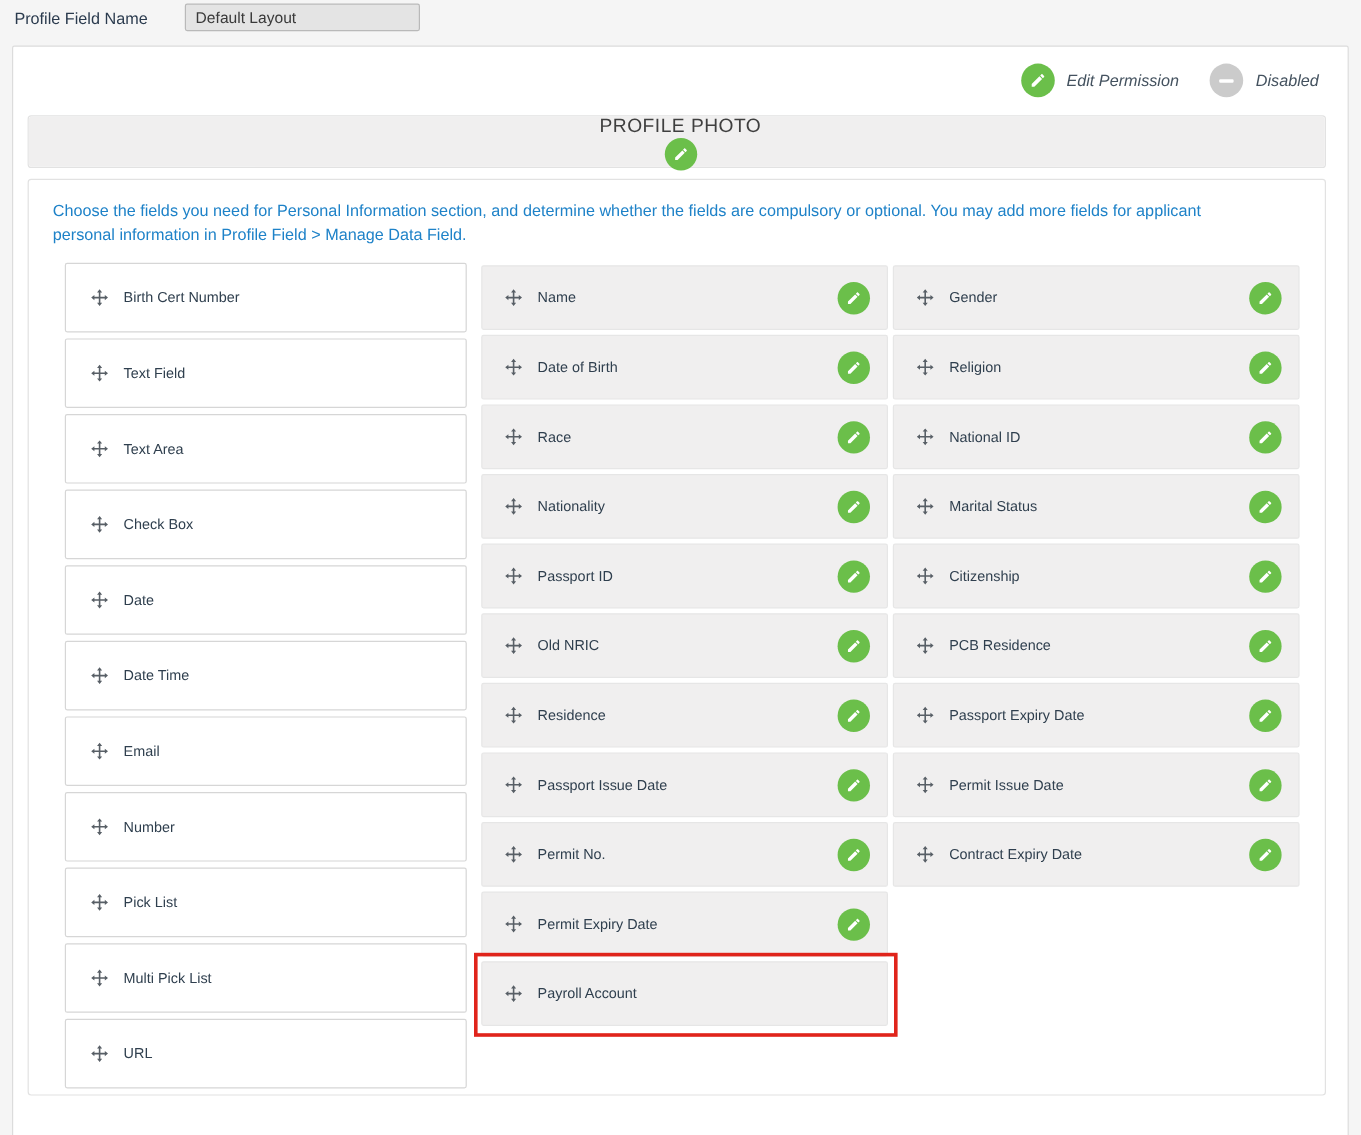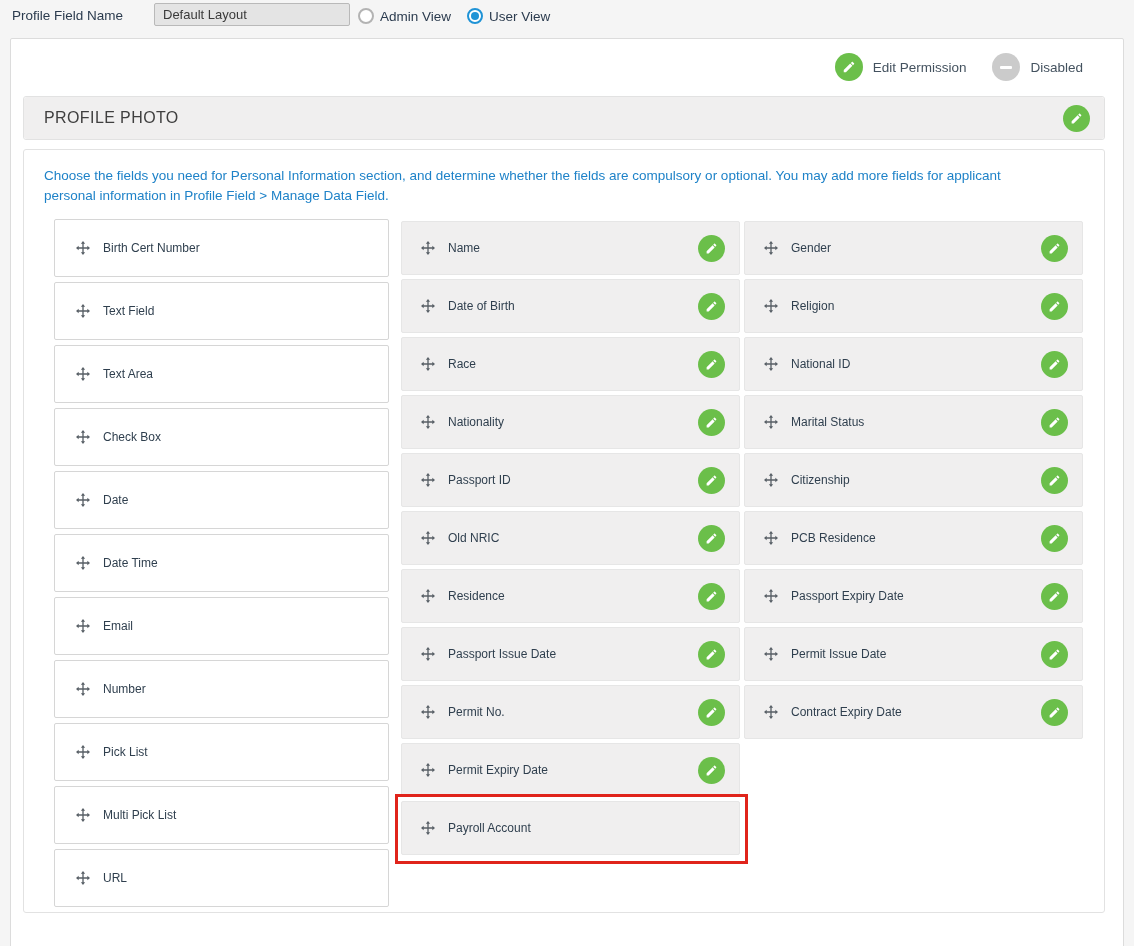--- a/index.html
+++ b/index.html
@@ -32,27 +32,27 @@
   .panel {
     position:absolute; left:10px; top:38px; width:1114px; height:940px;
     background:#fff; border:1px solid #dcdcdc; border-radius:2px;
   }
 
   .legend { display:flex; align-items:center; justify-content:flex-end; padding:14px 24px 15px 0; gap:10px; }
   .icon-circle { border-radius:50%; display:inline-flex; align-items:center; justify-content:center; flex:none; }
   .icon-circle.green { background:#6bbf4a; }
   .icon-circle.gray  { background:#cbcbcb; }
   .legend .icon-circle { width:28px; height:28px; }
-  .legend-text { font-size:13.5px; color:#44525f; margin-right:16px; }
-  .legend-text:last-child { margin-right:16px; }
+  .legend-text { font-style:italic; font-size:13.5px; color:#44525f; margin-right:16px; }
+  .legend-text:last-child { margin-right:0; }
 
   .section-panel { margin:0 18px 9px 12px; border:1px solid #e2e2e2; border-radius:3px; background:#fff; }
   .section-header {
     background:#f0efef; height:42px; display:flex; align-items:center;
-    padding:0 14px 0 20px; border-bottom:1px dotted #bdbdbd; border-radius:3px 3px 0 0;
+    padding:0 14px 0 20px; border-bottom:1px dotted #bdbdbd; border-radius:3px 3px 0 0;flex-direction:column;
   }
   .section-panel.collapsed .section-header { border-bottom:none; border-radius:3px; }
   .section-title { flex:1; font-size:16px; letter-spacing:.4px; color:#3f3f3f; }
   .badge { border-radius:50%; display:inline-flex; align-items:center; justify-content:center; flex:none; cursor:pointer; }
   .badge.edit { background:#6bbf4a; width:27px; height:27px; }
   .badge.disabled { background:#cbcbcb; width:27px; height:27px; }
   .minus-bar { width:12px; height:3px; background:#fff; border-radius:1px; }
   .collapse-btn {
     width:30px; height:30px; border:1px solid #ccc; border-radius:4px; background:#fbfbfb;
     display:flex; align-items:center; justify-content:center; cursor:pointer; padding:0;
@@ -74,31 +74,20 @@
   .field-label { flex:1; font-size:12px; color:#2f3f4e; }
   .card-icons { display:flex; gap:8px; margin-right:4px; align-items:center; }
   .highlight-ring { position:absolute; left:-7px; top:-8px; right:-9px; bottom:-10px; border:3px solid #e0241b; pointer-events:none; }
 </style>
 </head>
 <body>
 
 <div class="topbar">
   <span class="tb-label">Profile Field Name</span>
   <input class="tb-input" type="text" readonly="" value="Default Layout" style="">
-  <div class="radio-group" id="radio-group">
-  <label class="radio-opt">
-    <span class="radio-circle"></span>
-    <span class="radio-label">Admin View</span>
-  </label>
-
-  <label class="radio-opt">
-    <span class="radio-circle sel"></span>
-    <span class="radio-label">User View</span>
-  </label>
-</div>
 </div>
 
 <div class="panel">
 
   <div class="legend">
     <span class="icon-circle green">
       <svg viewBox="0 0 24 24" width="14" height="14">
           <path d="M3 17.25V21h3.75L17.81 9.94l-3.75-3.75L3 17.25zM20.71 7.04c.39-.39.39-1.02 0-1.41l-2.34-2.34c-.39-.39-1.02-.39-1.41 0l-1.83 1.83 3.75 3.75 1.83-1.83z" fill="#fff"></path>
         </svg>
     </span>

